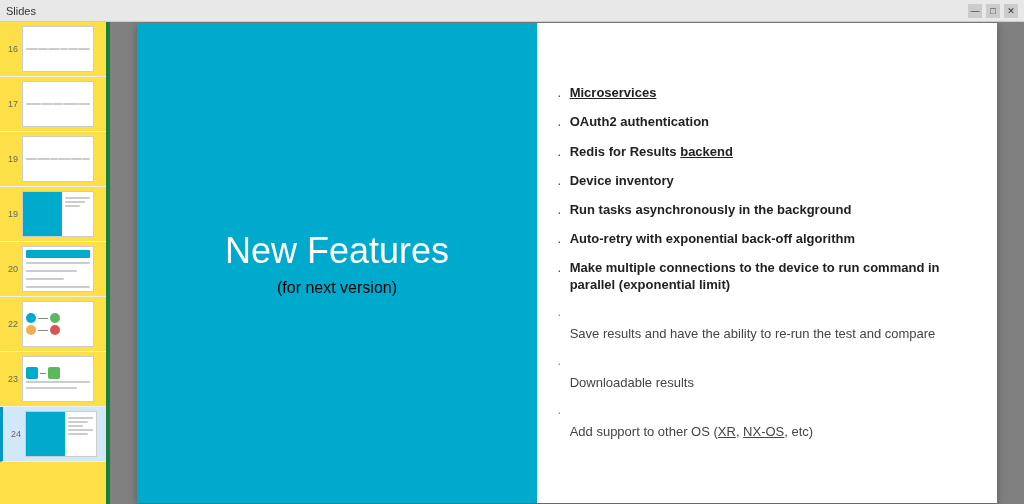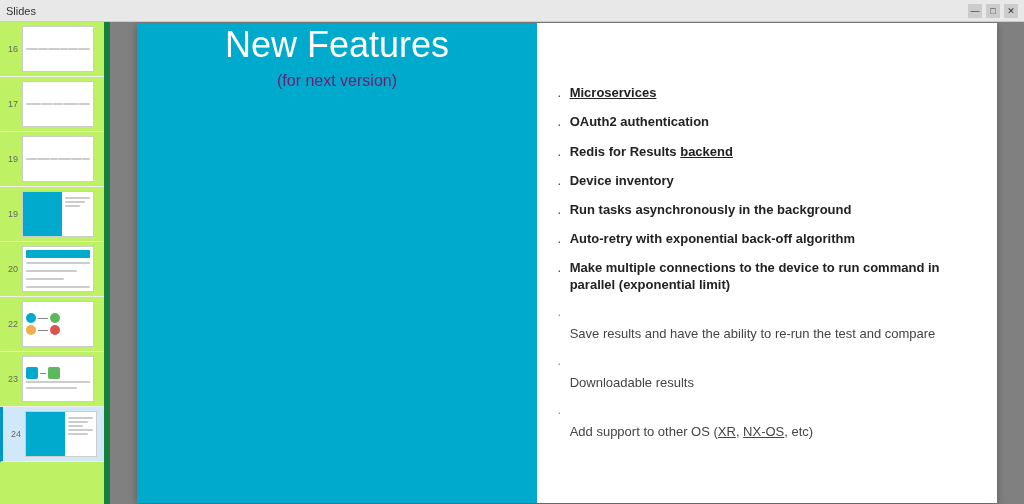--- a/index.html
+++ b/index.html
@@ -47,22 +47,22 @@
     
     .main-area {
       display: flex;
       flex: 1;
       overflow: hidden;
     }
 
     
     .sidebar {
       width: 110px;
-      background: #bef264;
-      border-right: 6px solid #15803d;
+      background: #fde047;
+      border-right: 4px solid #15803d;
       overflow-y: auto;
       overflow-x: hidden;
       flex-shrink: 0;
     }
 
     .sidebar-slide {
       display: flex;
       align-items: center;
       padding: 4px 4px;
       border-bottom: 1px solid #eee;
@@ -121,34 +121,34 @@
       position: relative;
     }
 
     
     .slide-left {
       width: 400px;
       background: #00aacc;
       display: flex;
       flex-direction: column;
       align-items: center;
-      justify-content: flex-start;
+      justify-content: center;
       flex-shrink: 0;
     }
 
     .slide-title {
       font-size: 36px;
       color: #fff;
       font-weight: 300;
       line-height: 1.2;
       text-align: center;
     }
     .slide-subtitle {
       font-size: 16px;
-      color: #701a75;
+      color: #000000;
       font-weight: 300;
       margin-top: 6px;
       text-align: center;
     }
 
     
     .slide-right {
       flex: 1;
       padding: 30px 25px 20px 20px;
       display: flex;

